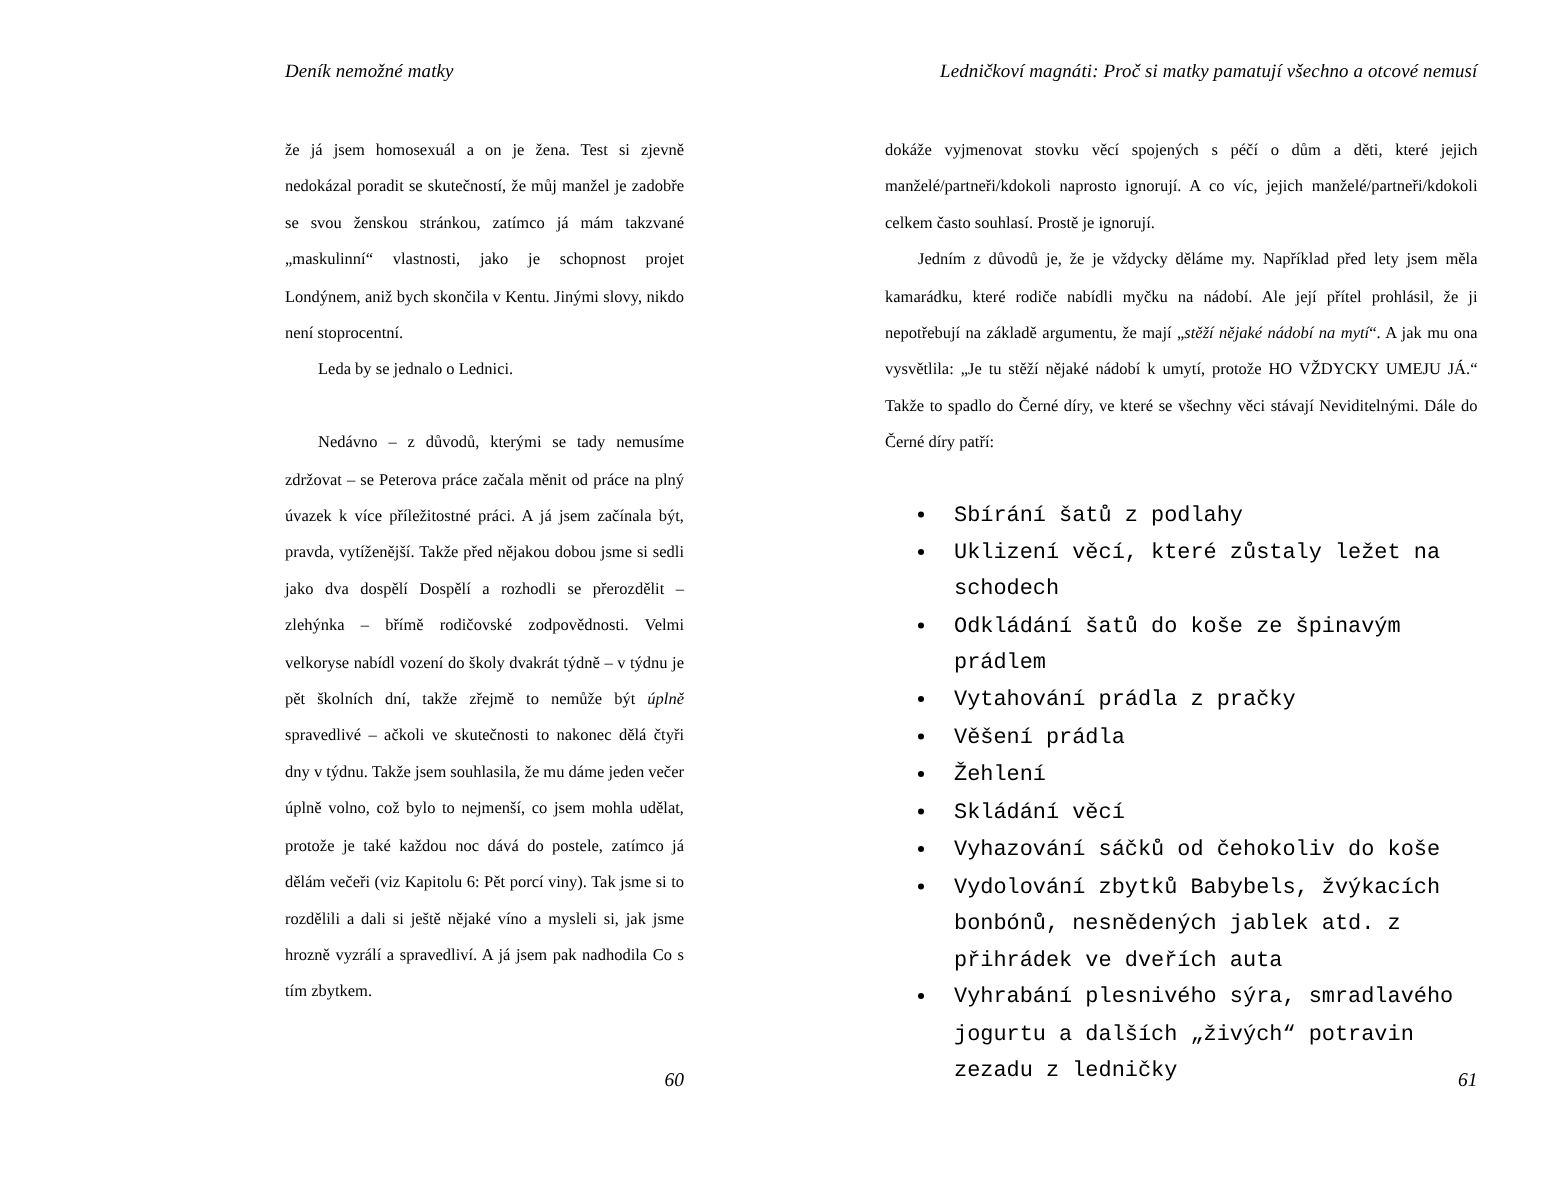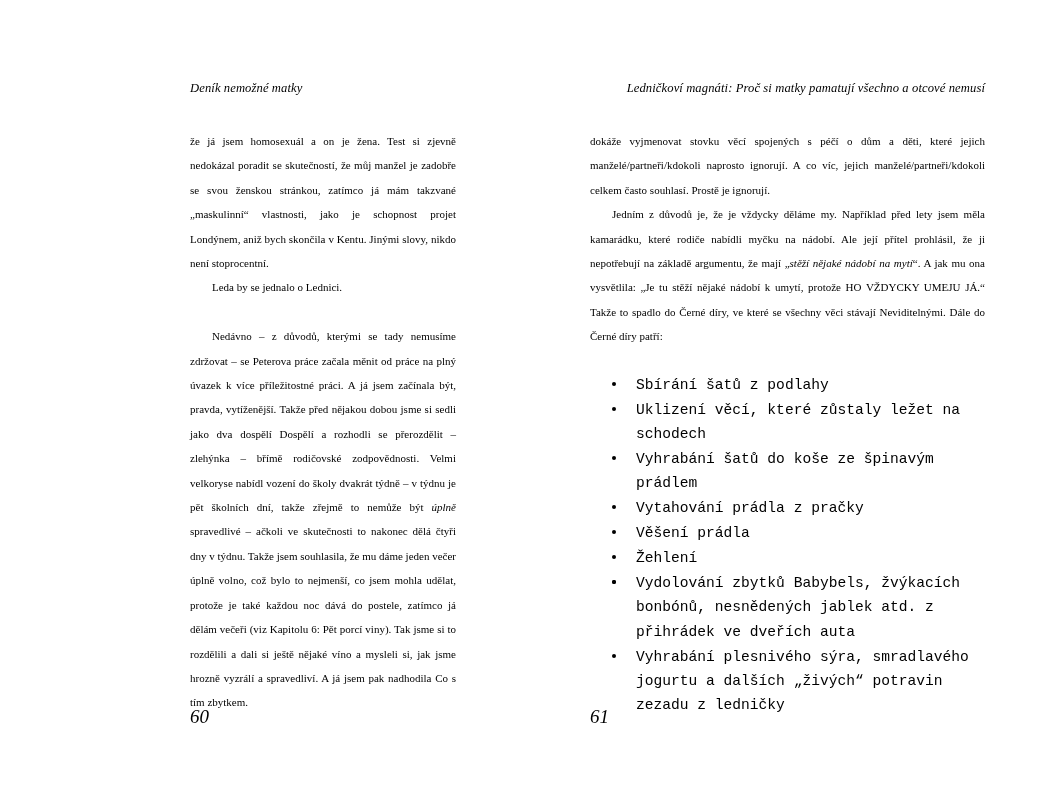--- a/index.html
+++ b/index.html
@@ -24,21 +24,20 @@
   .page {
     position: relative;
     width: 522px;
     height: 800px;
     box-sizing: border-box;
   }
   .page-inner {
     position: absolute;
     top: 40px;
     bottom: 60px;
-    margin-top: 41px;
   }
   .page-left .page-inner {
     left: 190px;
     right: 0;
     width: 266px;
   }
   .page-right .page-inner {
     left: 68px;
     width: 395px;
   }
@@ -91,22 +90,22 @@
     top: 9px;
     width: 4px;
     height: 4px;
     background: #000;
     border-radius: 50%;
   }
   .folio {
     position: absolute;
     bottom: 72px;
     font-style: italic;
-    font-size: 19px;
-    text-align: left;
+    font-size: 13px;
+    text-align: right;
   }
   .page-left .folio {
     left: 190px;
     width: 266px;
   }
   .page-right .folio {
     left: 68px;
     width: 395px;
   }
 </style>
@@ -131,25 +130,26 @@
   <div class="page page-right">
     <div class="page-inner">
       <div class="running-head">Ledničkoví magnáti: Proč si matky pamatují všechno a otcové nemusí</div>
       <div class="body-text">
         <p>dokáže vyjmenovat stovku věcí spojených s péčí o dům a děti, které jejich manželé/partneři/kdokoli naprosto ignorují. A co víc, jejich manželé/partneři/kdokoli celkem často souhlasí. Prostě je ignorují.</p>
         <p class="indent">Jedním z důvodů je, že je vždycky děláme my. Například před lety jsem měla kamarádku, které rodiče nabídli myčku na nádobí. Ale její přítel prohlásil, že ji nepotřebují na základě argumentu, že mají „<em>stěží nějaké nádobí na mytí</em>“. A jak mu ona vysvětlila: „Je tu stěží nějaké nádobí k umytí, protože HO VŽDYCKY UMEJU JÁ.“ Takže to spadlo do Černé díry, ve které se všechny věci stávají Neviditelnými. Dále do Černé díry patří:</p>
       </div>
       <ul class="bullet-list">
         <li><span class="bullet-dot"></span><span>Sbírání šatů z podlahy</span></li>
         <li><span class="bullet-dot"></span><span>Uklizení věcí, které zůstaly ležet na schodech</span></li>
-        <li><span class="bullet-dot"></span><span>Vyhrabání šatů do koše ze špinavým prádlem</span></li>
+        <li><span class="bullet-dot"></span><span>Odkládání šatů do koše ze špinavým prádlem</span></li>
         <li><span class="bullet-dot"></span><span>Vytahování prádla z pračky</span></li>
         <li><span class="bullet-dot"></span><span>Věšení prádla</span></li>
         <li><span class="bullet-dot"></span><span>Žehlení</span></li>
-        <li><span class="bullet-dot"></span></li>
+        <li><span class="bullet-dot"></span><span>Skládání věcí</span></li>
+        <li><span class="bullet-dot"></span><span>Vyhazování sáčků od čehokoliv do koše</span></li>
         <li><span class="bullet-dot"></span><span>Vydolování zbytků Babybels, žvýkacích bonbónů, nesnědených jablek atd. z přihrádek ve dveřích auta</span></li>
         <li><span class="bullet-dot"></span><span>Vyhrabání plesnivého sýra, smradlavého jogurtu a dalších „živých“ potravin zezadu z ledničky</span></li>
       </ul>
     </div>
     <div class="folio">61</div>
   </div>
 
 </div>
 
 </body></html>

